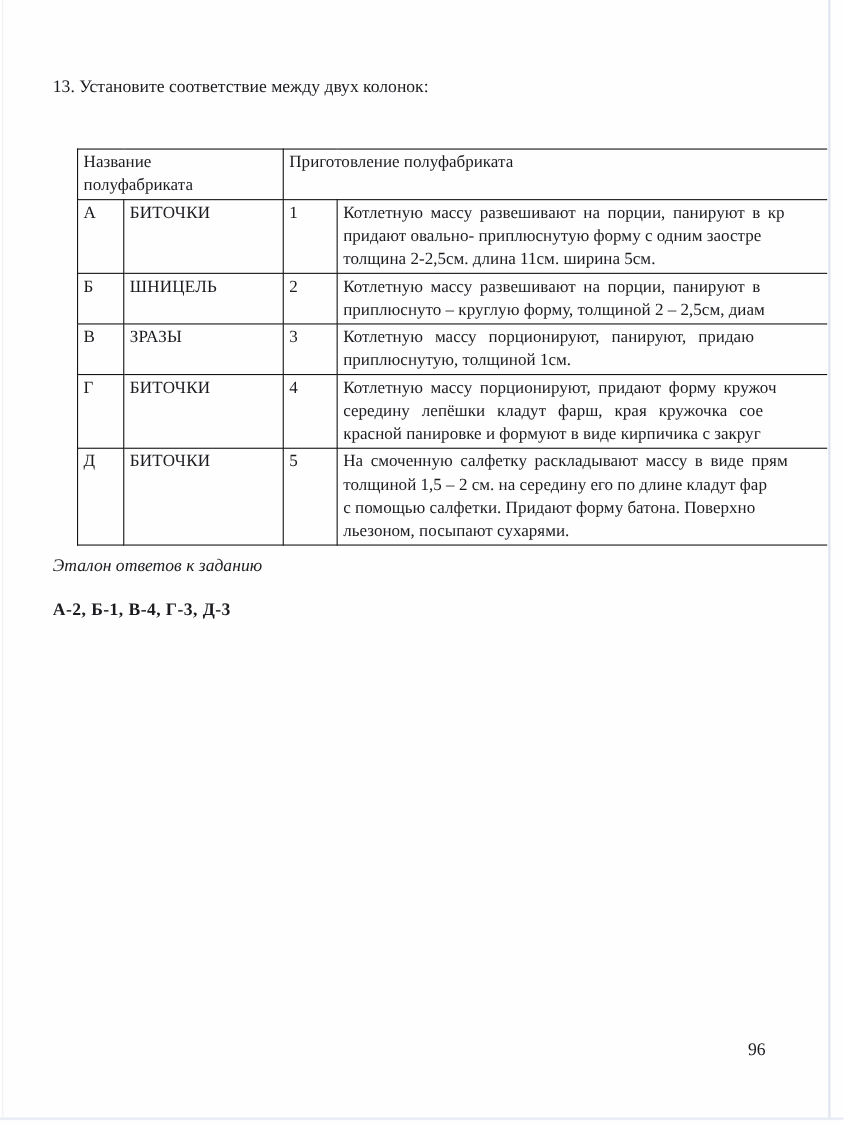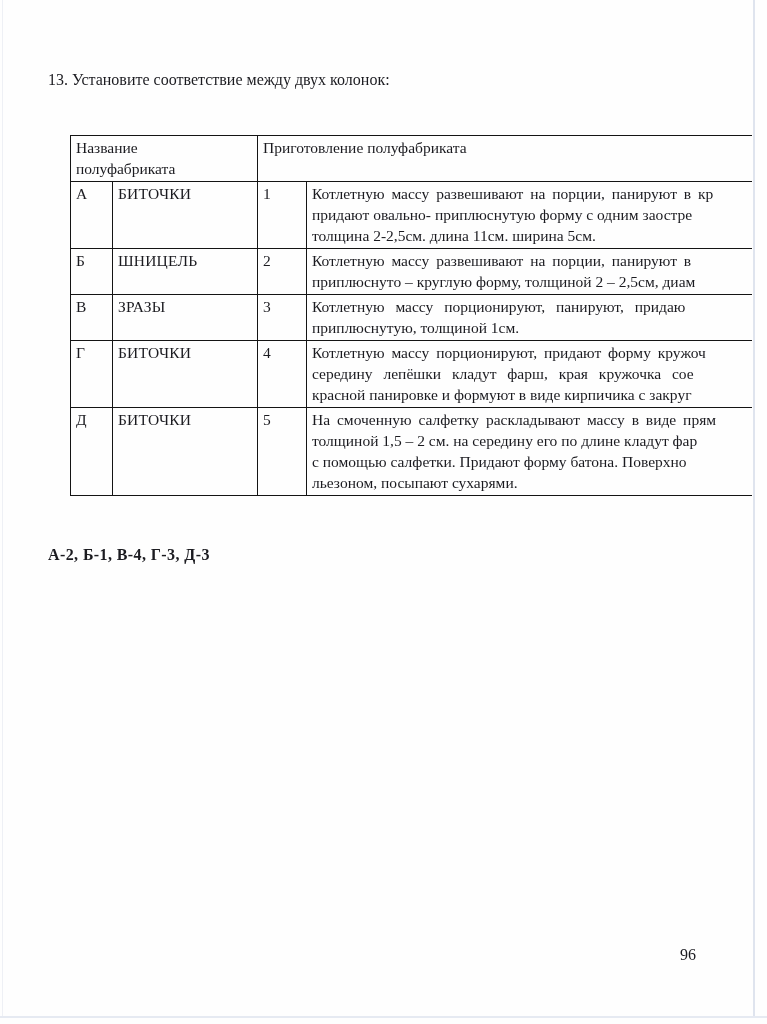--- a/index.html
+++ b/index.html
@@ -166,20 +166,21 @@
         <td class="cell-desc">
           <div class="desc-line ws1">На смоченную салфетку раскладывают массу в виде прям</div>
           <div class="desc-line">толщиной 1,5 – 2 см. на середину его по длине кладут фар</div>
           <div class="desc-line">с помощью салфетки.  Придают форму батона. Поверхно</div>
           <div class="desc-line">льезоном, посыпают сухарями.</div>
         </td>
       </tr>
     </tbody>
       </table>
 
+    <div class="answers-heading">Эталон ответов к заданию</div>
     <div class="answers-values">А-2, Б-1, В-4, Г-3, Д-3</div>
 
   </div>
 
   <div class="page-number">96</div>
 
   <div class="edge-line-left"></div>
   <div class="edge-line-right"></div>
   <div class="edge-line-bottom"></div>
 </div>

